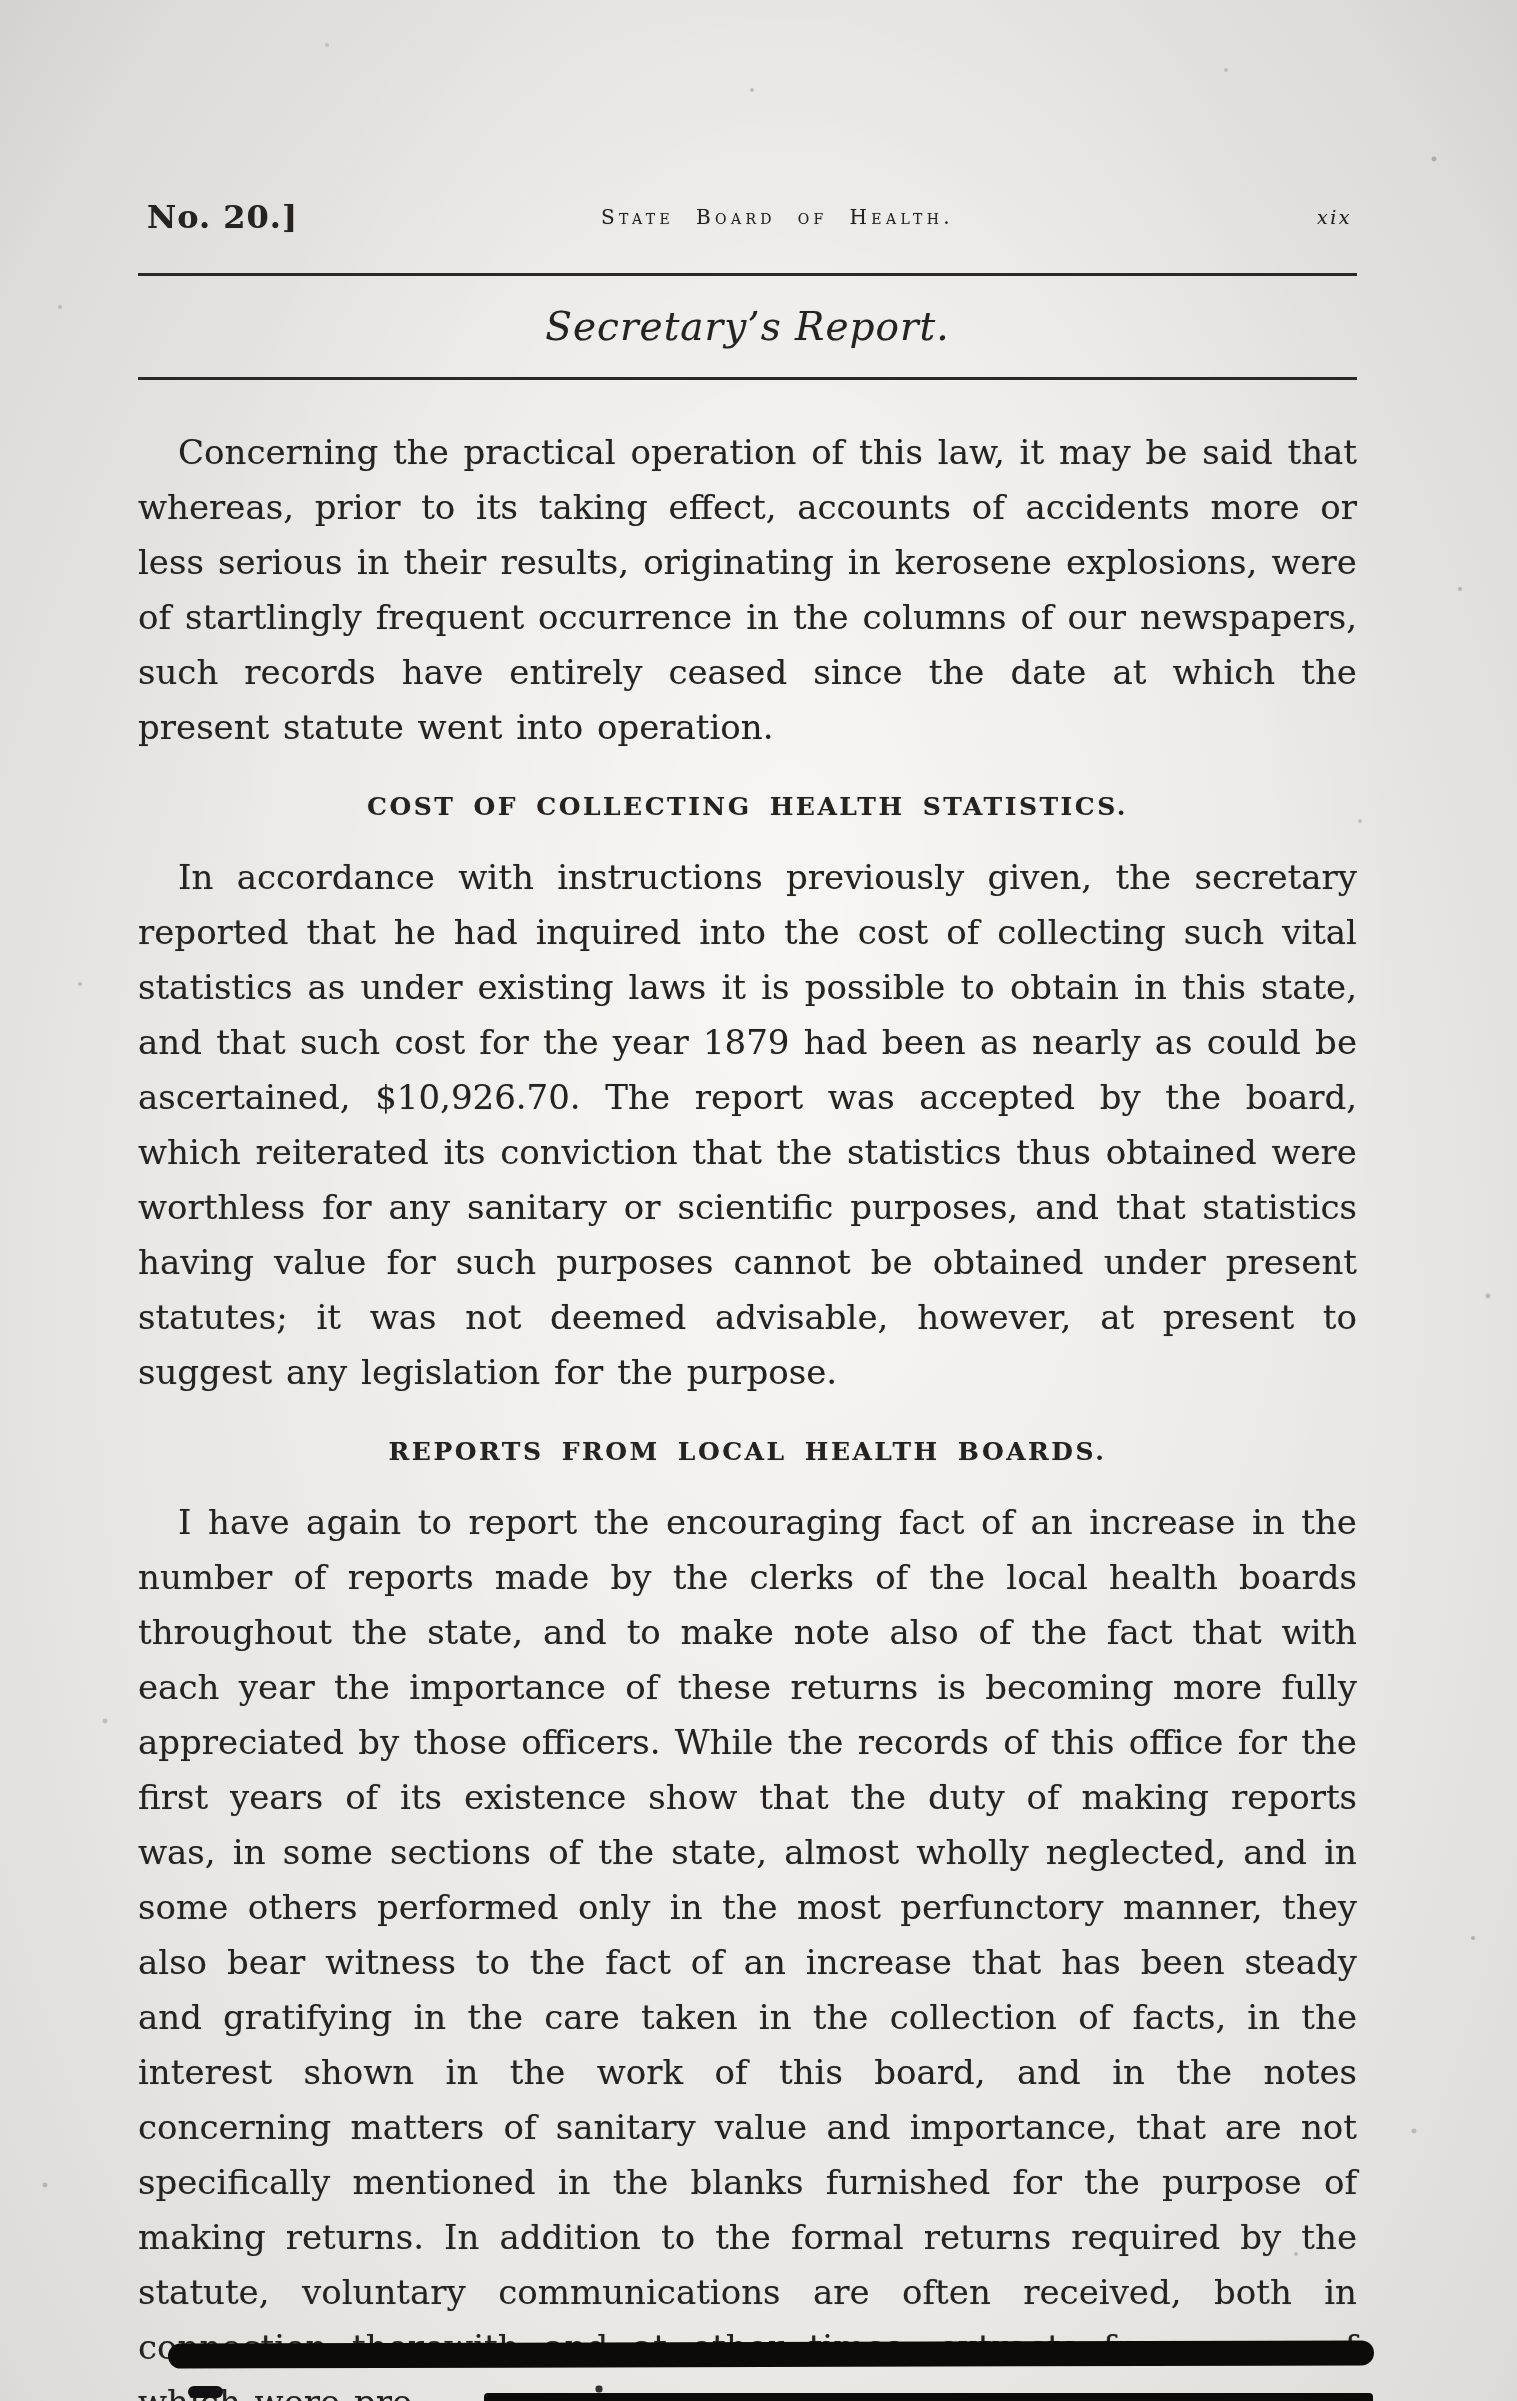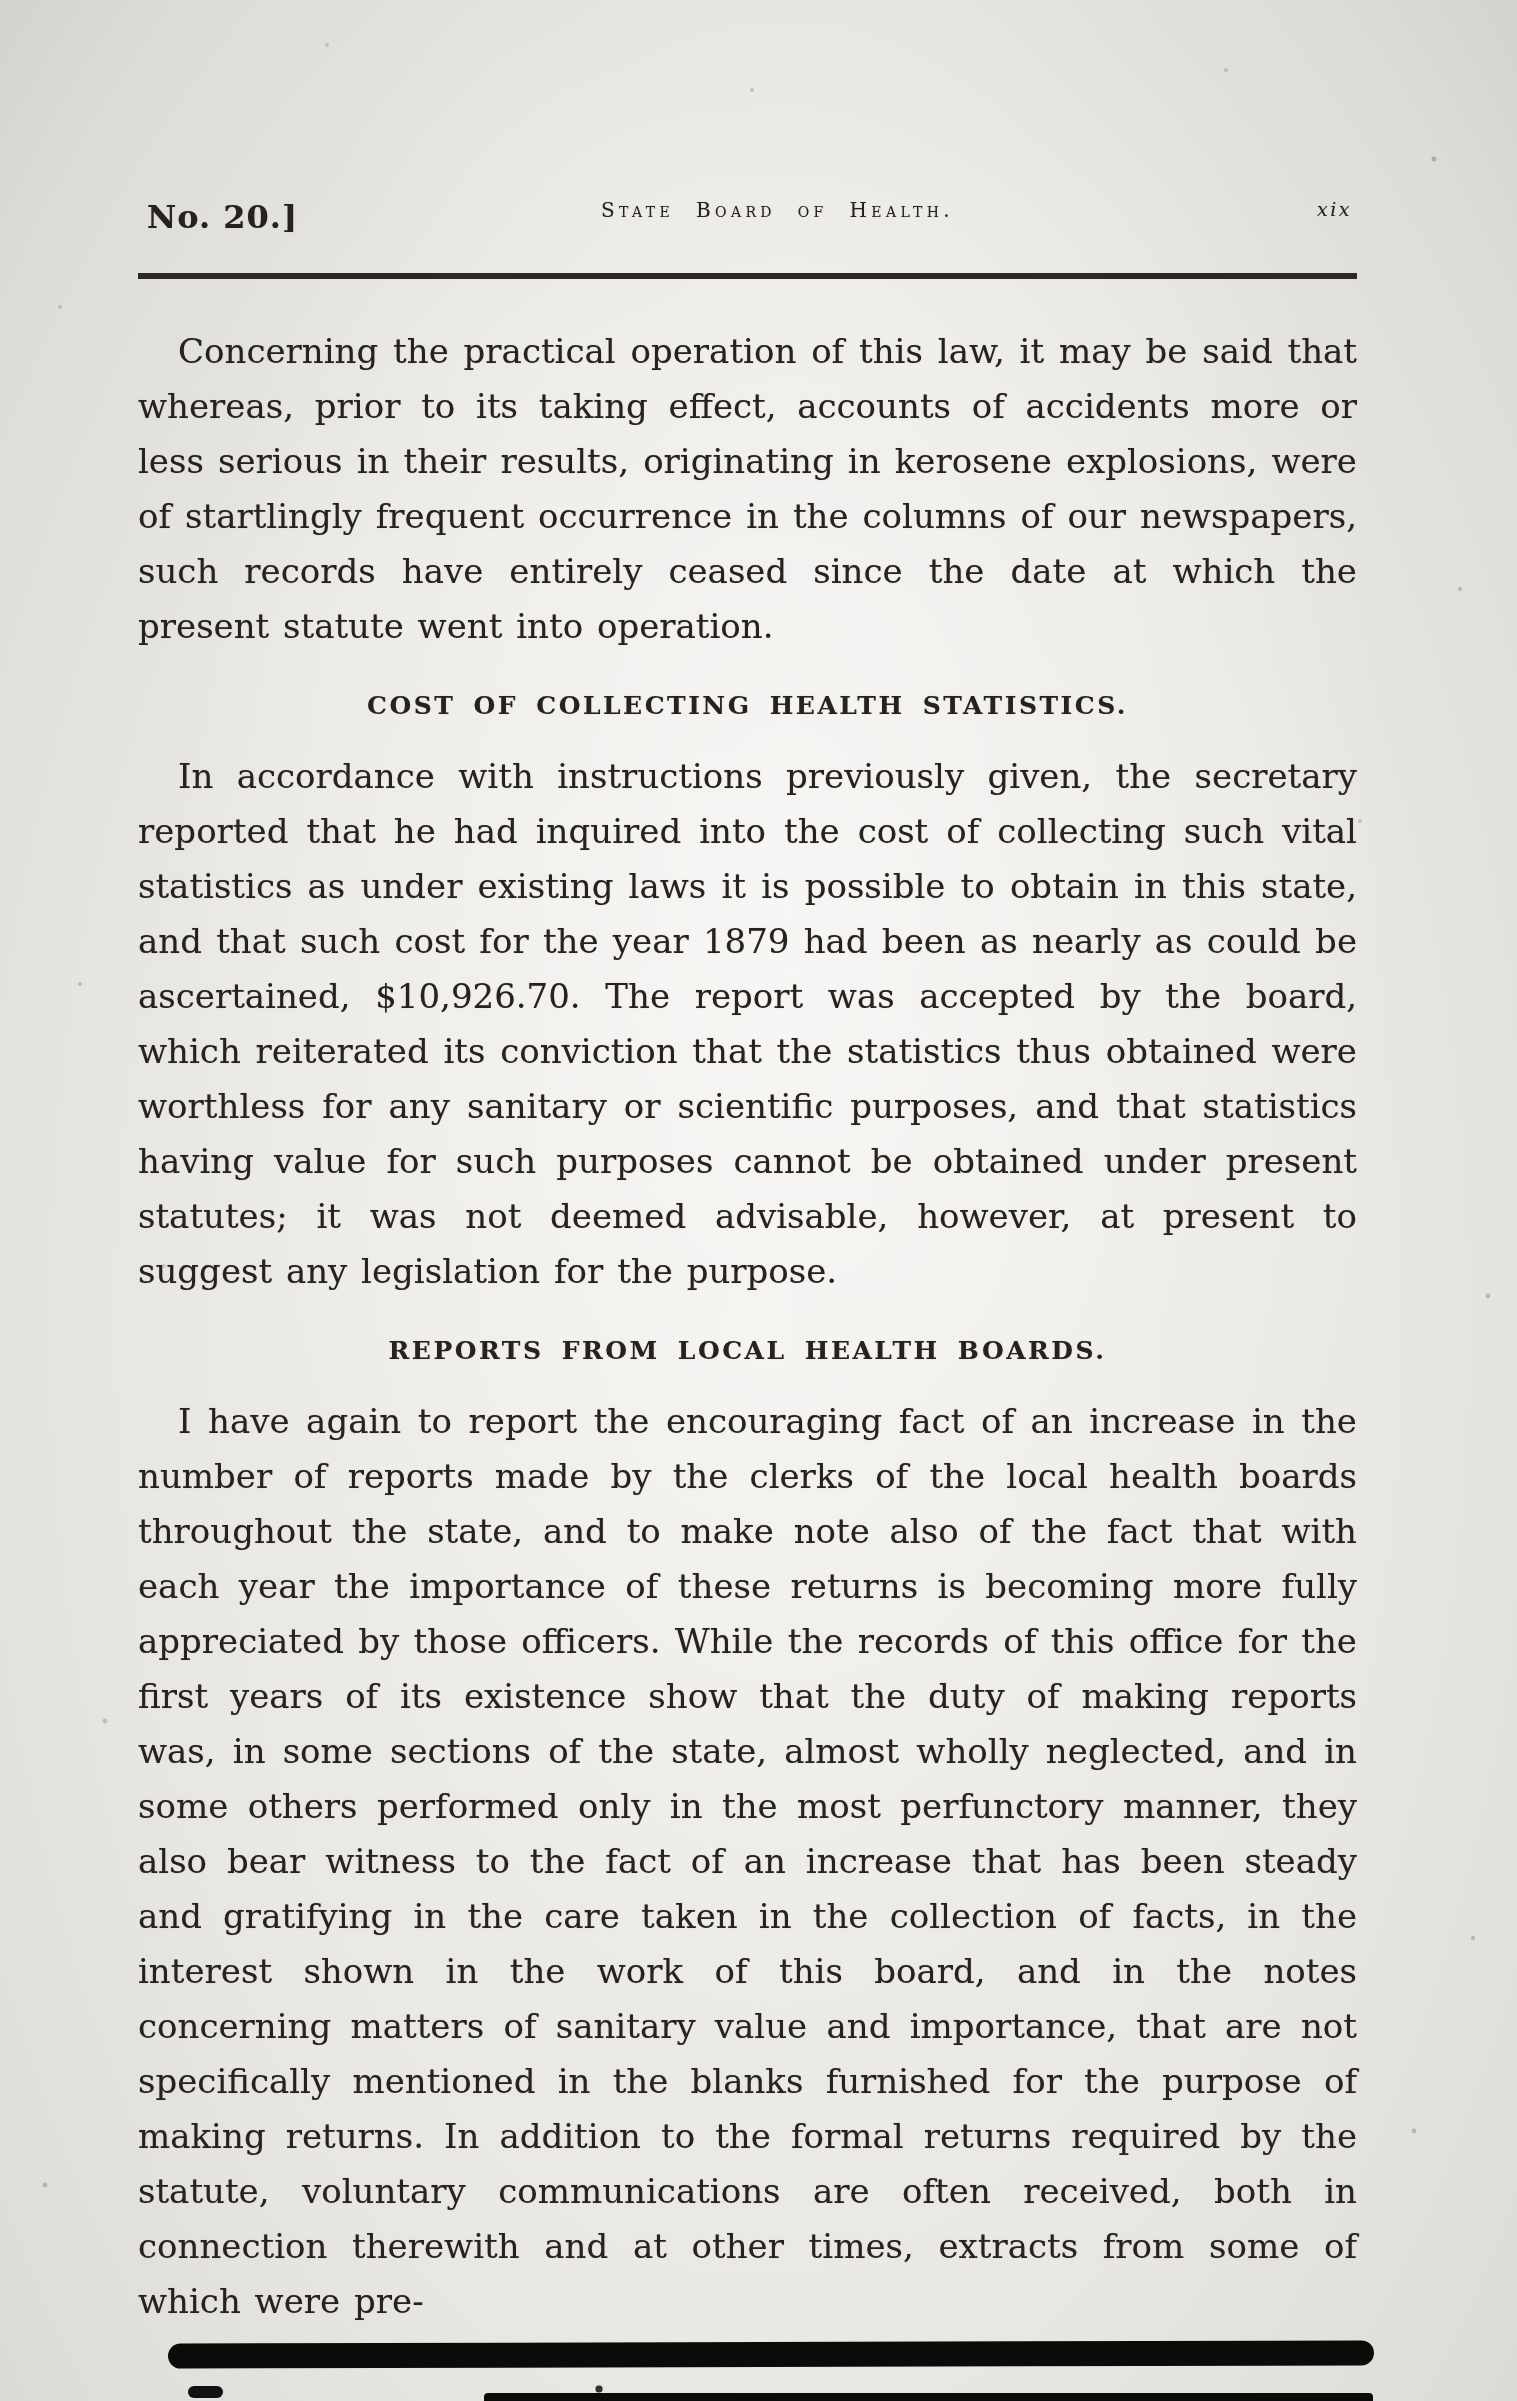--- a/index.html
+++ b/index.html
@@ -22,21 +22,21 @@
   }
   .content {
     position: absolute;
     left: 138px;
     top: 198px;
     width: 1219px;
   }
   .page-header {
     display: flex;
     justify-content: space-between;
-    align-items: flex-start;
+    align-items: center;
     padding: 0 5px 0 9px;
   }
   .vol {
     font-weight: bold;
     font-size: 32px;
     letter-spacing: 1px;
   }
   .running-head {
     font-variant: small-caps;
     font-size: 20px;
@@ -142,20 +142,21 @@
   <div class="content">
 
     <div class="page-header">
       <span class="vol">No. 20.]</span>
       <span class="running-head">State Board of Health.</span>
       <span class="page-num">xix</span>
     </div>
 
     <div class="rule rule-top"></div>
 
+    <h1 class="doc-title">Secretary’s Report.</h1>
 
     <div class="rule"></div>
 
     <p class="para para-first">Concerning the practical operation of this law, it may be said that whereas, prior to its taking effect, accounts of accidents more or less serious in their results, originating in kerosene explosions, were of startlingly frequent occurrence in the columns of our newspapers, such records have entirely ceased since the date at which the present statute went into operation.</p>
 
     <h2 class="section-heading">COST OF COLLECTING HEALTH STATISTICS.</h2>
 
     <p class="para">In accordance with instructions previously given, the secretary reported that he had inquired into the cost of collecting such vital statistics as under existing laws it is possible to obtain in this state, and that such cost for the year 1879 had been as nearly as could be ascertained, $10,926.70. The report was accepted by the board, which reiterated its conviction that the statistics thus obtained were worthless for any sanitary or scientific purposes, and that statistics having value for such purposes cannot be obtained under present statutes; it was not deemed advisable, however, at present to suggest any legislation for the purpose.</p>
 
     <h2 class="section-heading">REPORTS FROM LOCAL HEALTH BOARDS.</h2>

